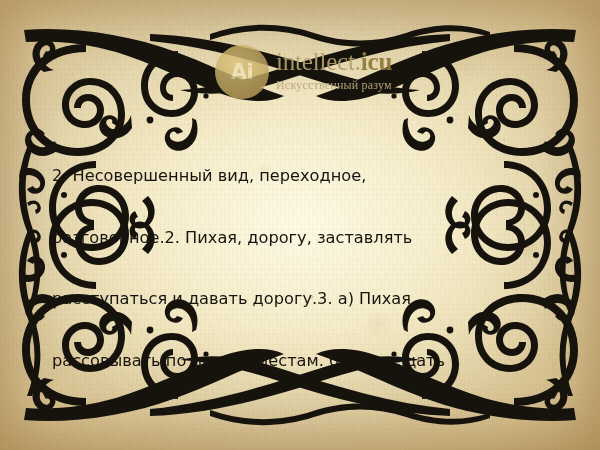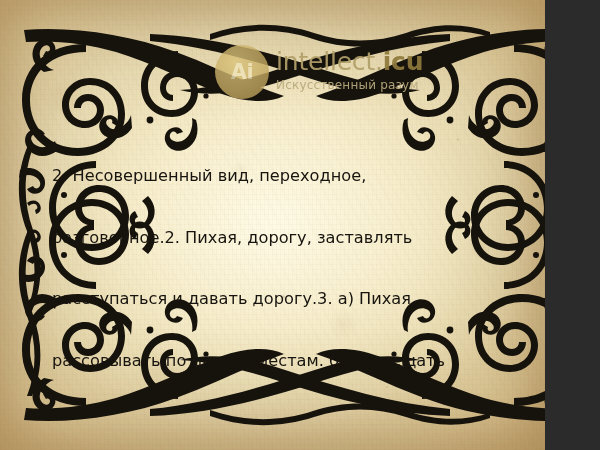--- a/index.html
+++ b/index.html
@@ -2,21 +2,21 @@
 <html><head>
 <meta charset="utf-8">
 <style>
   html, body {
     margin: 0;
     padding: 0;
     background: #2b2b2b;
   }
   #page {
     position: relative;
-    width: 545px;
+    width: 600px;
     height: 450px;
     overflow: hidden;
     font-family: "DejaVu Sans", "Liberation Sans", sans-serif;
     
     background:
       radial-gradient(ellipse 62% 58% at 50% 50%,
         rgba(255,252,232,0.92) 0%,
         rgba(250,242,210,0.72) 38%,
         rgba(238,223,178,0.30) 62%,
         rgba(198,163,104,0.05) 82%,
@@ -101,21 +101,21 @@
     margin-top: 1px;
   }
   .wm-badge-text {
     font-family: "DejaVu Sans", "Liberation Sans", sans-serif;
     font-size: 21px;
     font-weight: 600;
     color: #efe3b9;
     letter-spacing: -0.5px;
     line-height: 1;
   }
-  .wm-words { padding-top: 5px; }
+  .wm-words { padding-top: 5px; font-family: Liberation Serif, serif; }
   .wm-title {
     font-size: 25px;
     line-height: 1;
     color: #b2a06a;
     opacity: 0.93;
     letter-spacing: -0.2px;
     white-space: nowrap;
   }
   .wm-title b { color: #8f7a3c; font-weight: 700; }
   .wm-sub {

